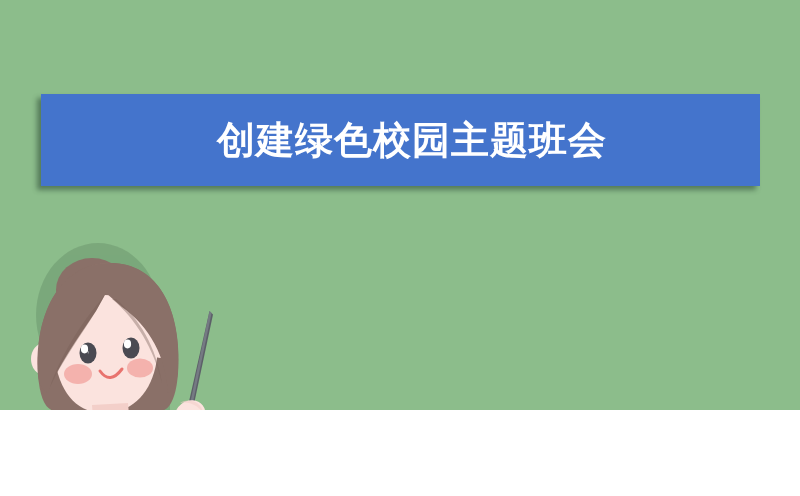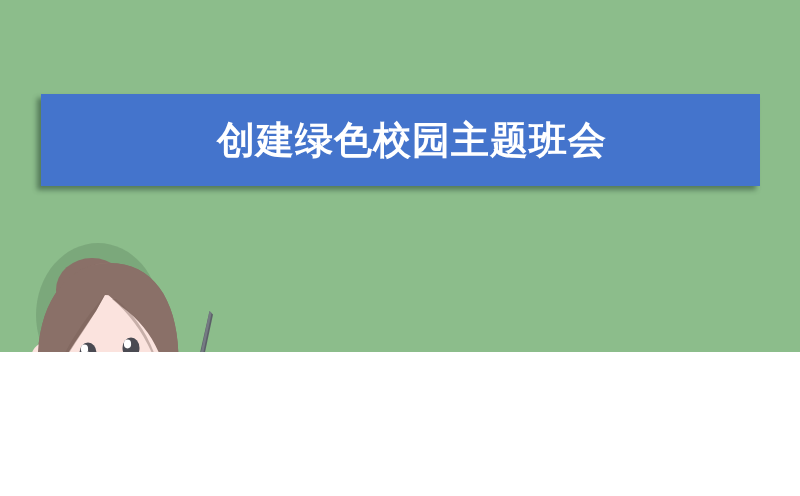--- a/index.html
+++ b/index.html
@@ -6,21 +6,21 @@
     margin: 0;
     padding: 0;
     background: #ffffff;
   }
   body {
     font-family: "Liberation Sans", sans-serif;
   }
   #slide {
     position: relative;
     width: 800px;
-    height: 352px;
+    height: 410px;
     overflow: hidden;
     background: #4c1d95;
   }
   .bg-layer {
     position: absolute;
     inset: 0;
     background: #8cbd8b;
   }
   
   #title-banner {

